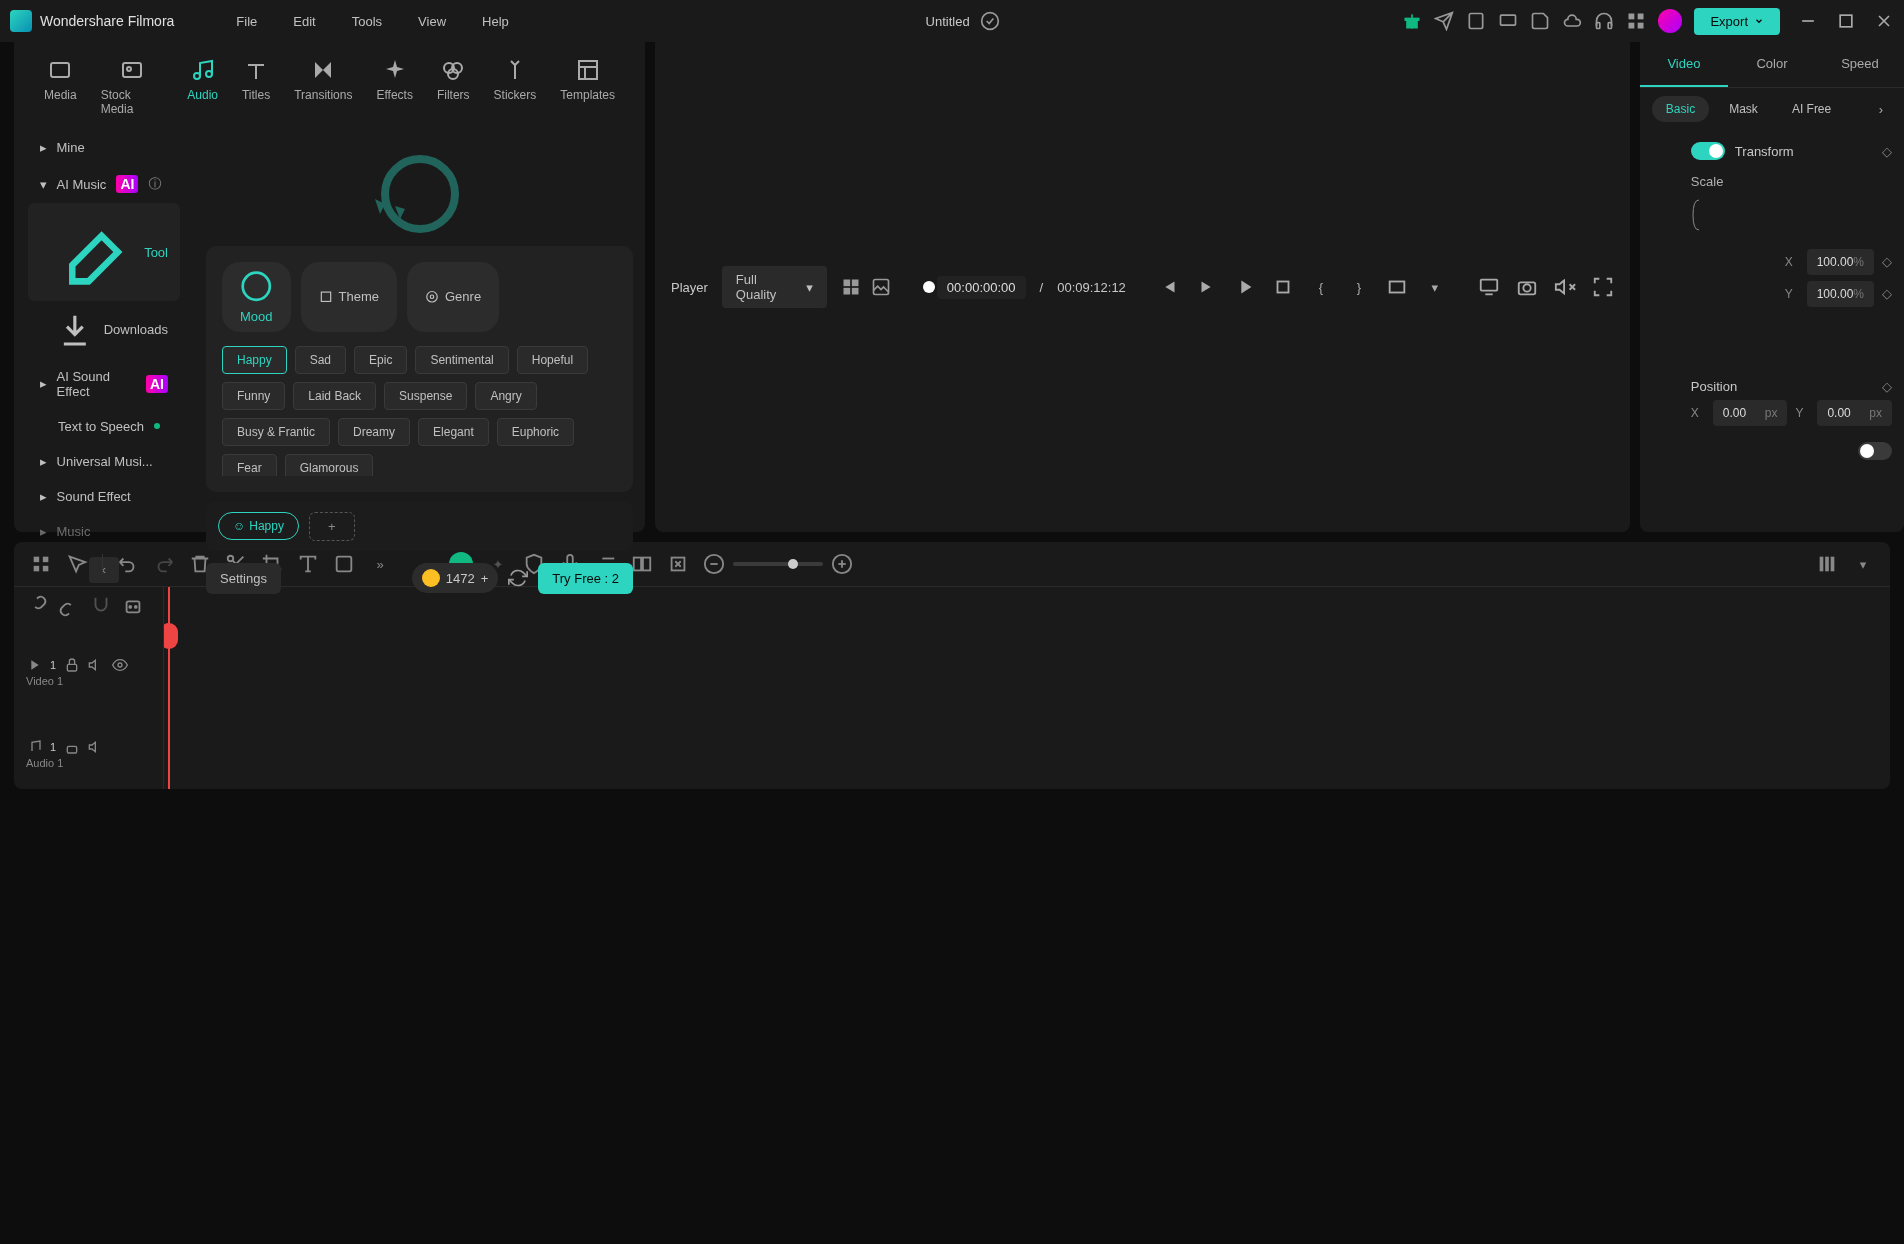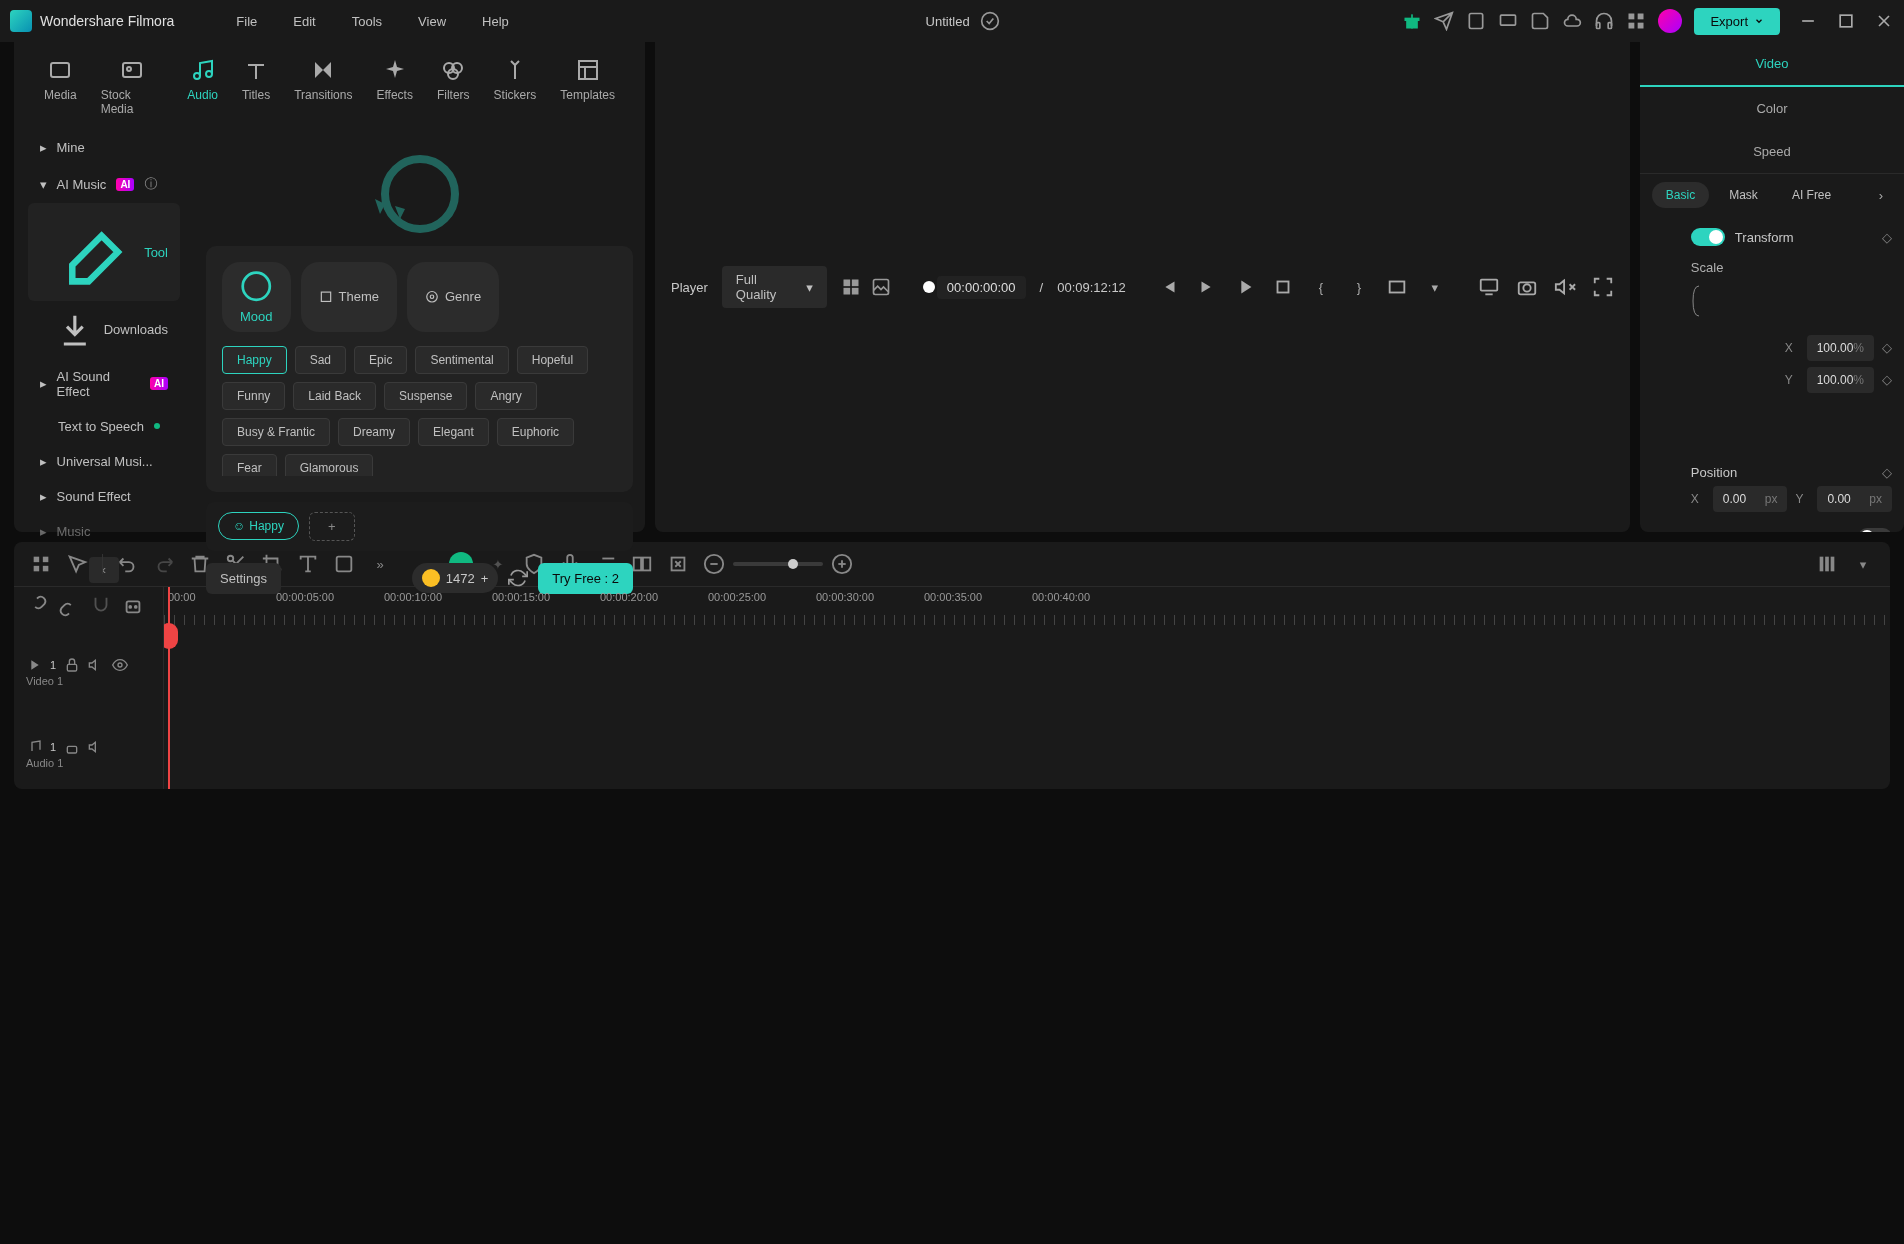--- a/index.html
+++ b/index.html
@@ -19,21 +19,21 @@
 .media-panel { width: 645px; background: #1a1a1a; border-radius: 0 0 8px 8px; margin-left: 14px; display: flex; flex-direction: column; }
 .media-tabs { display: flex; padding: 8px 20px 0; gap: 4px; }
 .media-tab { display: flex; flex-direction: column; align-items: center; padding: 8px 10px; gap: 6px; cursor: pointer; color: #aaa; font-size: 12px; border-radius: 6px; }
 .media-tab.active { color: #2dd4bf; }
 .media-tab-icon { width: 24px; height: 24px; display: flex; align-items: center; justify-content: center; }
 .media-body { display: flex; flex: 1; }
 .media-sidebar { width: 180px; padding: 6px 14px; }
 .sidebar-item { padding: 10px 12px; display: flex; align-items: center; gap: 10px; color: #c0c0c0; border-radius: 6px; cursor: pointer; font-size: 13px; }
 .sidebar-item.active { color: #2dd4bf; background: #222; }
 .sidebar-item.sub { padding-left: 28px; }
-.ai-badge { background: linear-gradient(90deg, #f0a, #a0f); color: #fff; padding: 1px 4px; border-radius: 3px; font-size: 10px; font-weight: bold; }
+.ai-badge { background: linear-gradient(90deg, #f0a, #a0f); color: #fff; padding: 1px 4px; border-radius: 3px; font-size: 14px; font-weight: bold; }
 .collapse-btn { width: 30px; height: 26px; background: #2a2a2a; border-radius: 4px; display: flex; align-items: center; justify-content: center; margin: 8px auto; cursor: pointer; color: #888; }
 
 .ai-music-panel { flex: 1; padding: 12px; position: relative; }
 .music-icon-bg { position: absolute; top: 20px; left: 50%; transform: translateX(-50%); width: 140px; height: 100px; opacity: 0.4; }
 .mood-card { background: #222; border-radius: 10px; padding: 16px; margin-top: 110px; }
 .mood-tabs { display: flex; gap: 10px; margin-bottom: 14px; }
 .mood-tab { padding: 8px 18px; border-radius: 18px; background: #2c2c2c; display: flex; align-items: center; gap: 6px; cursor: pointer; font-size: 13px; color: #c0c0c0; }
 .mood-tab.active { color: #2dd4bf; flex-direction: column; }
 .mood-tags { display: flex; flex-wrap: wrap; gap: 8px; max-height: 130px; overflow-y: auto; padding-right: 6px; }
 .mood-tag { padding: 6px 14px; border: 1px solid #3a3a3a; border-radius: 4px; font-size: 12px; color: #c0c0c0; cursor: pointer; background: #2a2a2a; }
@@ -53,21 +53,21 @@
 .player-header-right { margin-left: auto; display: flex; gap: 10px; }
 .player-viewport { flex: 1; background: #000; margin: 4px 0; }
 .player-scrub { display: flex; align-items: center; padding: 8px 16px; gap: 14px; }
 .scrub-track { flex: 1; height: 4px; background: #3a3a3a; border-radius: 2px; position: relative; }
 .scrub-handle { width: 12px; height: 12px; background: #fff; border-radius: 50%; position: absolute; top: -4px; left: 0; }
 .time-box { background: #222; padding: 4px 10px; border-radius: 4px; font-size: 13px; color: #ddd; }
 .player-controls { display: flex; align-items: center; gap: 16px; padding: 8px 16px; }
 .pc-icon { width: 22px; height: 22px; display: flex; align-items: center; justify-content: center; color: #aaa; cursor: pointer; }
 
 .props-panel { width: 270px; background: #1a1a1a; border-radius: 0 0 8px 8px; display: flex; flex-direction: column; }
-.props-tabs { display: flex; border-bottom: 1px solid #2a2a2a; flex-direction: column; }
+.props-tabs { display: flex; border-bottom: 1px solid #2a2a2a; }
 .props-tab { flex: 1; text-align: center; padding: 14px 8px; cursor: pointer; color: #aaa; font-size: 13px; }
 .props-tab.active { color: #2dd4bf; border-bottom: 2px solid #2dd4bf; }
 .props-subtabs { display: flex; gap: 6px; padding: 8px 12px; align-items: center; }
 .props-subtab { padding: 6px 14px; border-radius: 14px; color: #c0c0c0; cursor: pointer; font-size: 12px; }
 .props-subtab.active { background: #2c2c2c; color: #2dd4bf; }
 .props-body { flex: 1; overflow-y: auto; padding: 6px 12px; }
 .prop-section { margin-bottom: 14px; margin-left: 39px; }
 .prop-header { display: flex; align-items: center; gap: 10px; padding: 6px 0; }
 .toggle { width: 34px; height: 18px; background: #2dd4bf; border-radius: 9px; position: relative; cursor: pointer; }
 .toggle::after { content: ''; width: 14px; height: 14px; background: #fff; border-radius: 50%; position: absolute; top: 2px; right: 2px; }
@@ -748,29 +748,17 @@
                 <svg viewBox="0 0 24 24" fill="none" stroke="currentColor" stroke-width="2">
                   <path d="M11 5L6 9H2v6h4l5 4z"></path>
                 </svg>
               </span>
           </div>
           <div class="track-label">Audio 1</div>
         </div>
       </div>
     </div>
     <div class="tl-right">
-      <div class="ruler">
-        <span class="ruler-mark" style="left:4px">00:00</span>
-        <span class="ruler-mark" style="left:112px">00:00:05:00</span>
-        <span class="ruler-mark" style="left:220px">00:00:10:00</span>
-        <span class="ruler-mark" style="left:328px">00:00:15:00</span>
-        <span class="ruler-mark" style="left:436px">00:00:20:00</span>
-        <span class="ruler-mark" style="left:544px">00:00:25:00</span>
-        <span class="ruler-mark" style="left:652px">00:00:30:00</span>
-        <span class="ruler-mark" style="left:760px">00:00:35:00</span>
-        <span class="ruler-mark" style="left:868px">00:00:40:00</span>
-        <div class="ruler-ticks"></div>
-      </div>
       <div class="playhead"></div>
 
     </div>
   </div>
 </div>
 
 </body></html>

